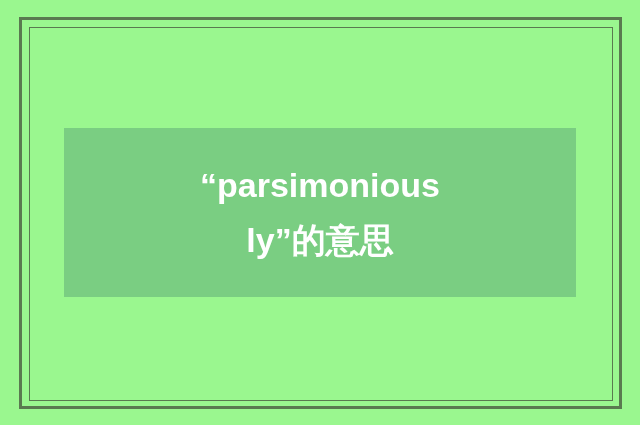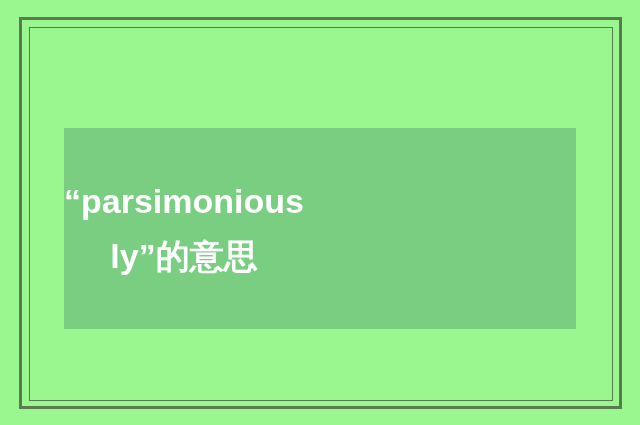--- a/index.html
+++ b/index.html
@@ -45,25 +45,25 @@
     box-sizing: border-box;
     pointer-events: none;
   }
 
   
   #title-panel {
     position: absolute;
     left: 64px;
     top: 128px;
     width: 512px;
-    height: 201px;
+    height: 169px;
     background: #7ace82;
     display: flex;
     align-items: center;
-    justify-content: flex-start;
+    justify-content: center;
     box-sizing: border-box;
   }
 
   #title-text {
     color: #ffffff;
     font-size: 34px;
     font-weight: bold;
     line-height: 55px;
     text-align: center;
     letter-spacing: 0px;

